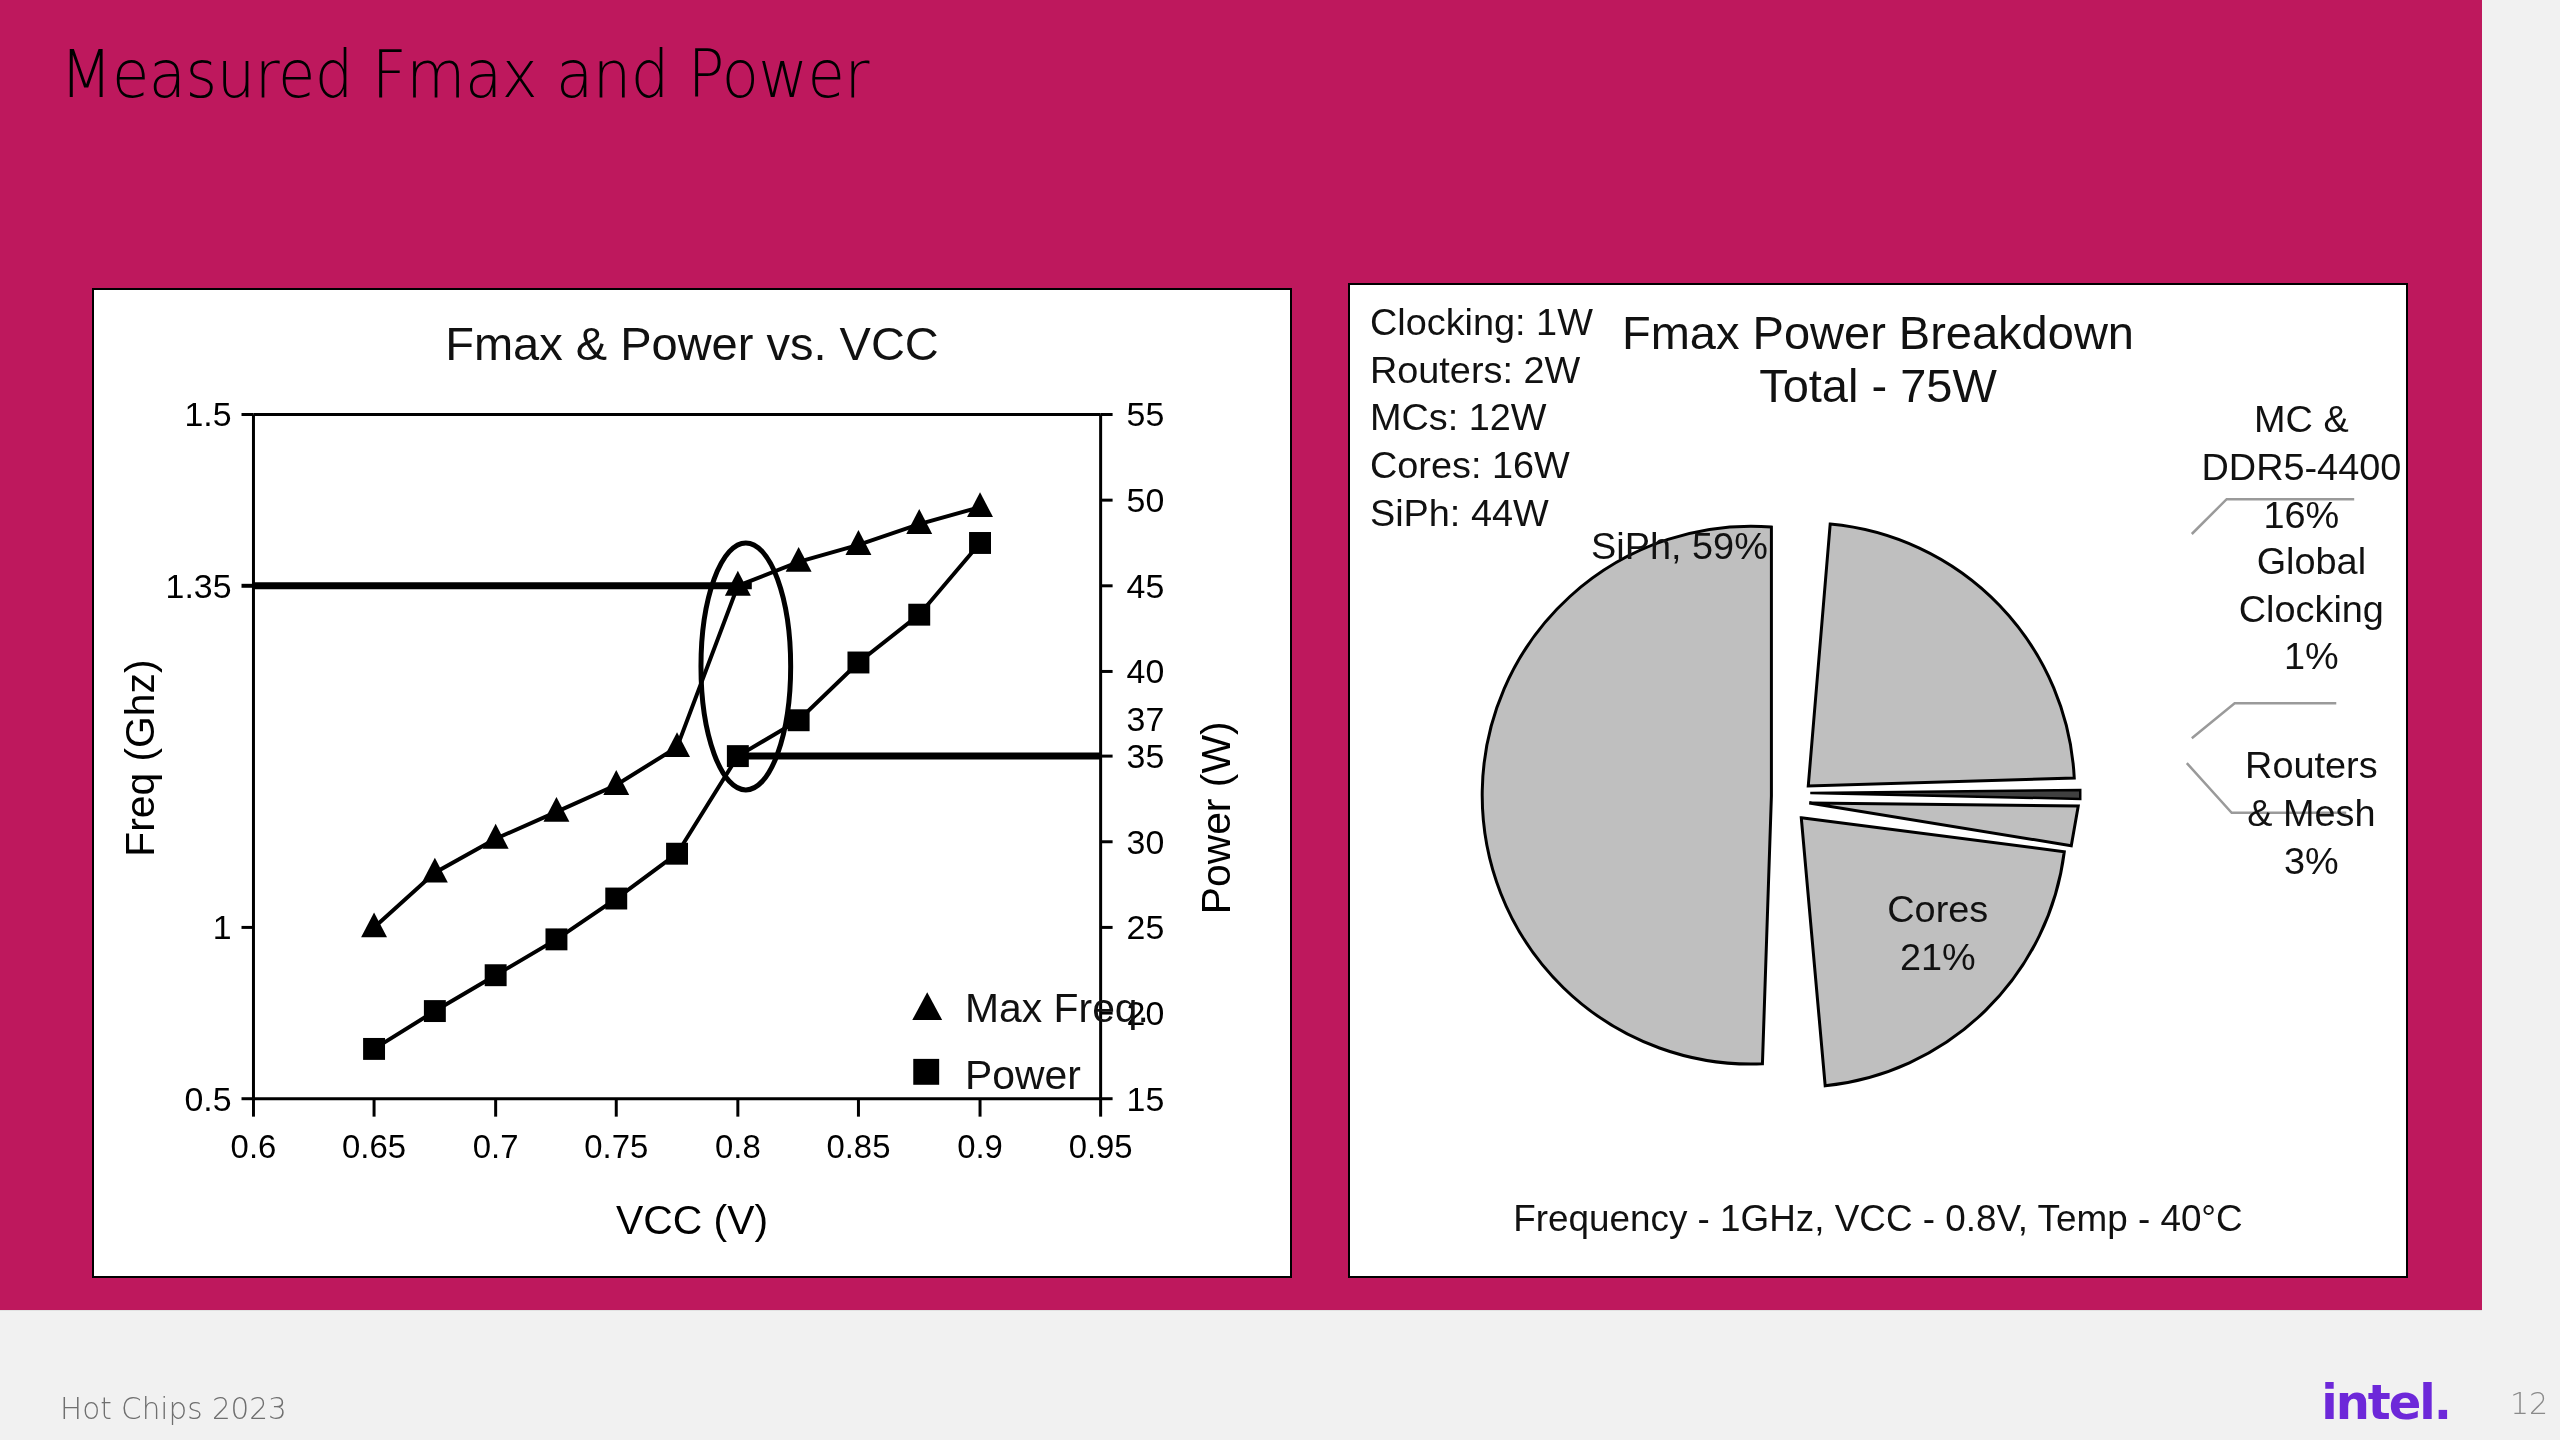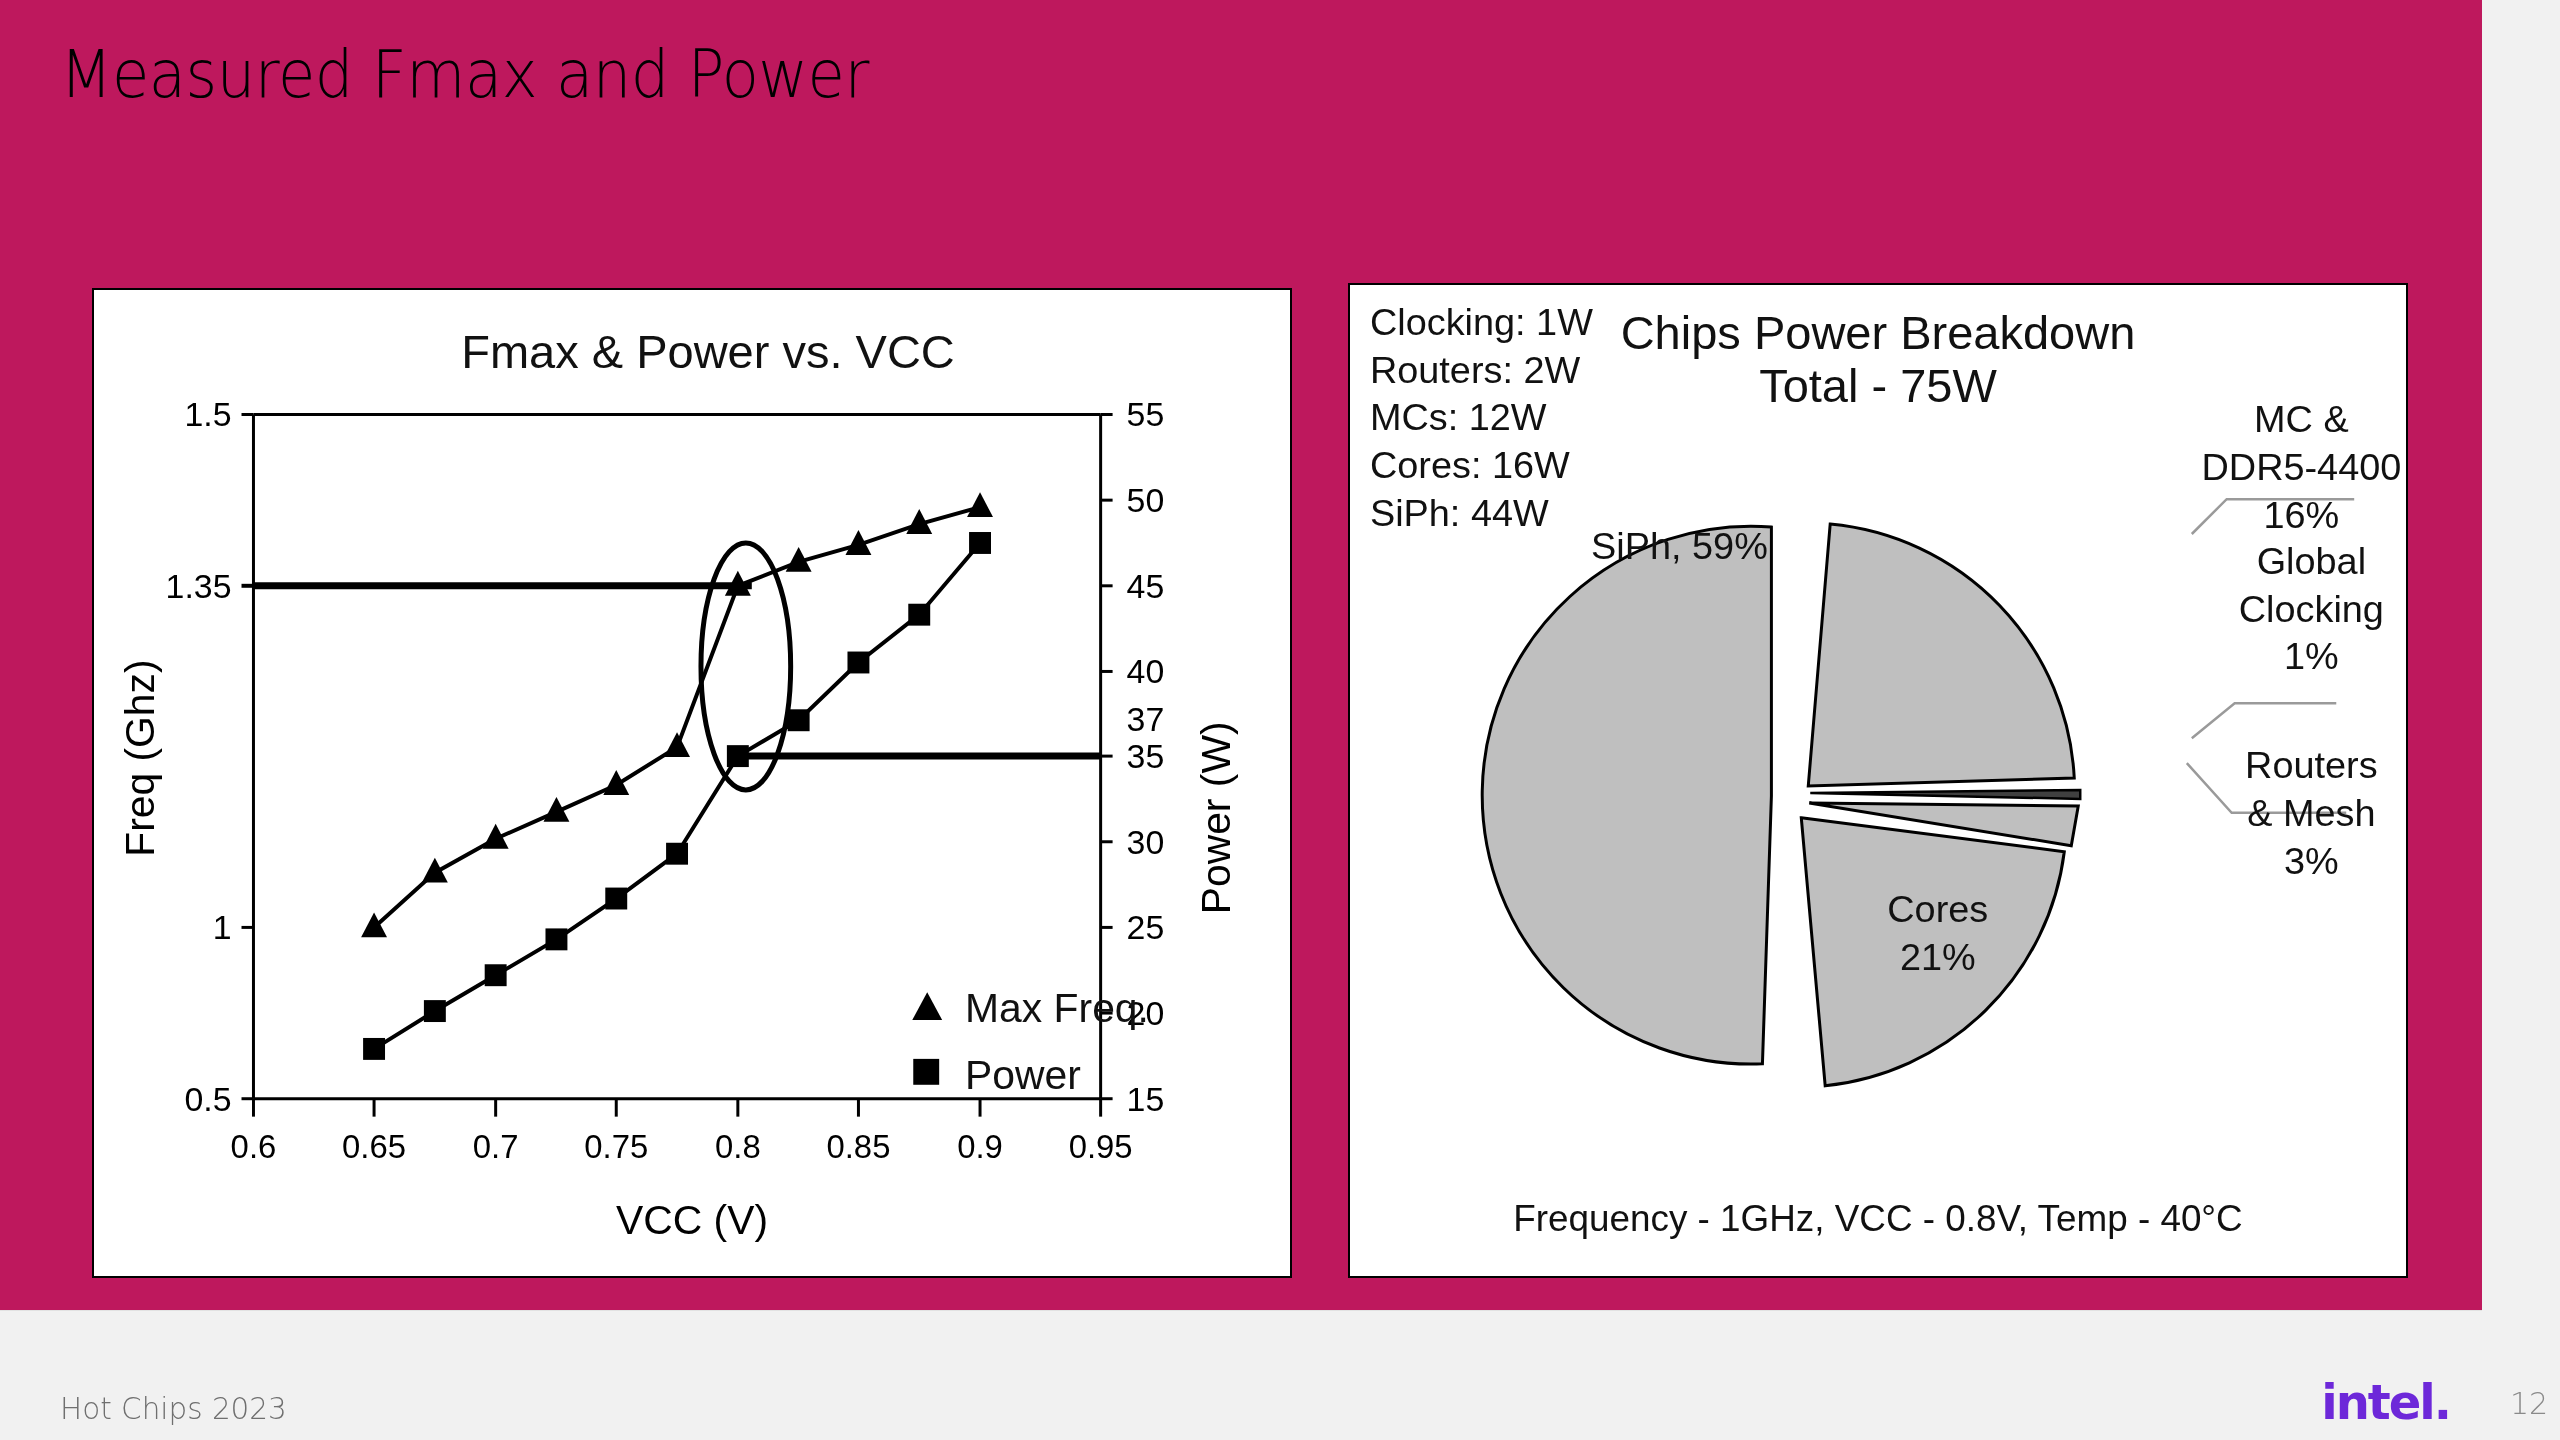--- a/index.html
+++ b/index.html
@@ -39,21 +39,21 @@
   }
   #panel-line{left:92px;top:288px;width:1200px;height:990px;}
   #panel-pie {left:1348px;top:283px;width:1060px;height:995px;}
 
   .chart-title{
     position:absolute;width:100%;text-align:center;
     font-size:47px;color:#111;
     font-family:"Liberation Sans", sans-serif;
     font-stretch:condensed;
   }
-  #line-title{top:34px;padding-left:16px;}
+  #line-title{top:26px;}
   #pie-title{top:22px;line-height:1.12;}
 
   
   #line-svg{position:absolute;left:0;top:0;width:100%;height:100%;}
   .axis-text{font-family:"Liberation Sans",sans-serif;font-size:34px;fill:#000;}
   .axis-text-sm{font-family:"Liberation Sans",sans-serif;font-size:33px;fill:#000;}
   .axis-title{font-family:"Liberation Sans",sans-serif;font-size:41px;fill:#000;}
   .legend-text{font-family:"Liberation Sans",sans-serif;font-size:41px;fill:#111;}
 
   
@@ -201,21 +201,21 @@
         <polygon points="836,705 851,733 821,733" fill="#000"></polygon>
         <text class="legend-text" x="874" y="735">Max Freq.</text>
         <rect x="822" y="772" width="26" height="26" fill="#000"></rect>
         <text class="legend-text" x="874" y="802">Power</text>
       </g>
     </svg>
   </div>
 
   <div class="panel" id="panel-pie">
     <div class="chart-title" id="pie-title">
-      <div>Chips Power Breakdown</div>
+      <div>Fmax Power Breakdown</div>
       <div>Total - 75W</div>
     </div>
 
     <svg id="pie-svg" viewBox="0 0 1060 995" preserveAspectRatio="none">
 
       <g>
         <text class="pie-legend" x="20" y="50">Clocking: 1W</text>
         <text class="pie-legend" x="20" y="98">Routers: 2W</text>
         <text class="pie-legend" x="20" y="146">MCs: 12W</text>
         <text class="pie-legend" x="20" y="194">Cores: 16W</text>

